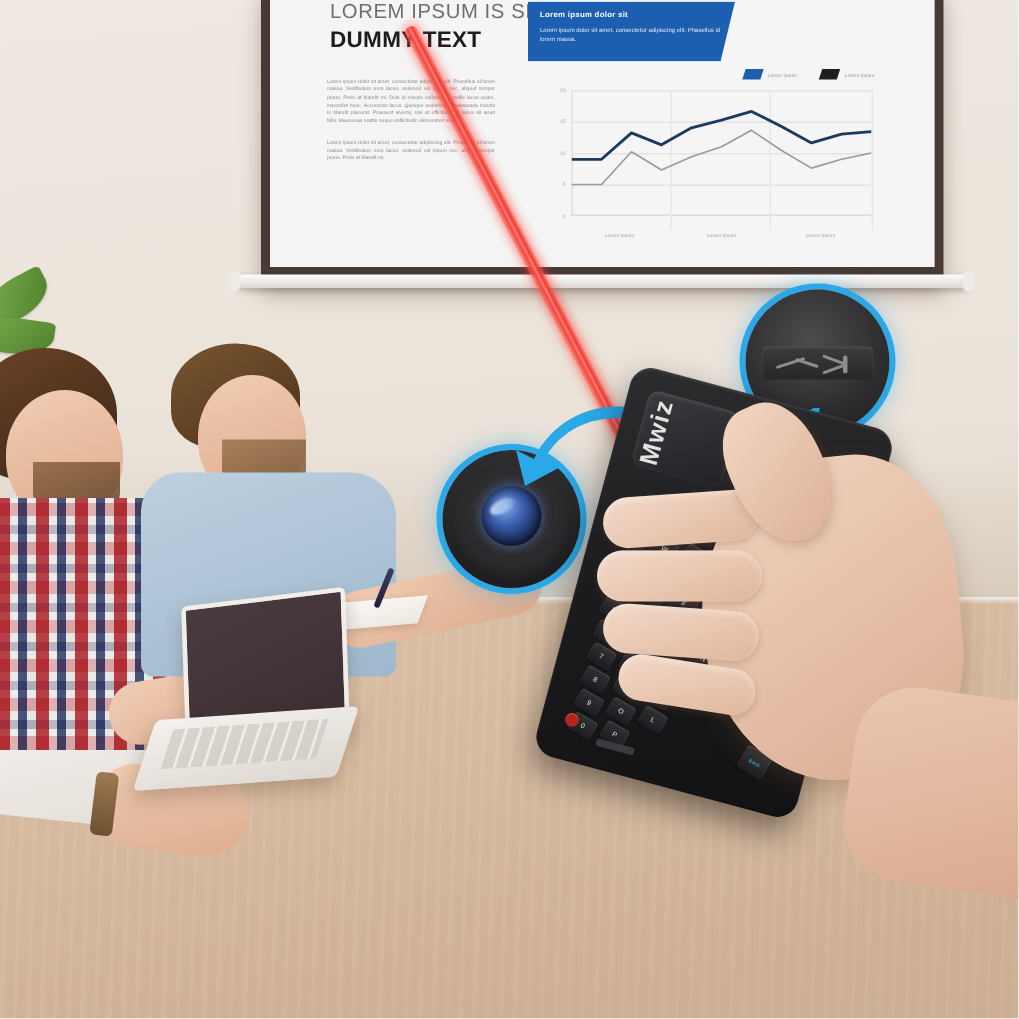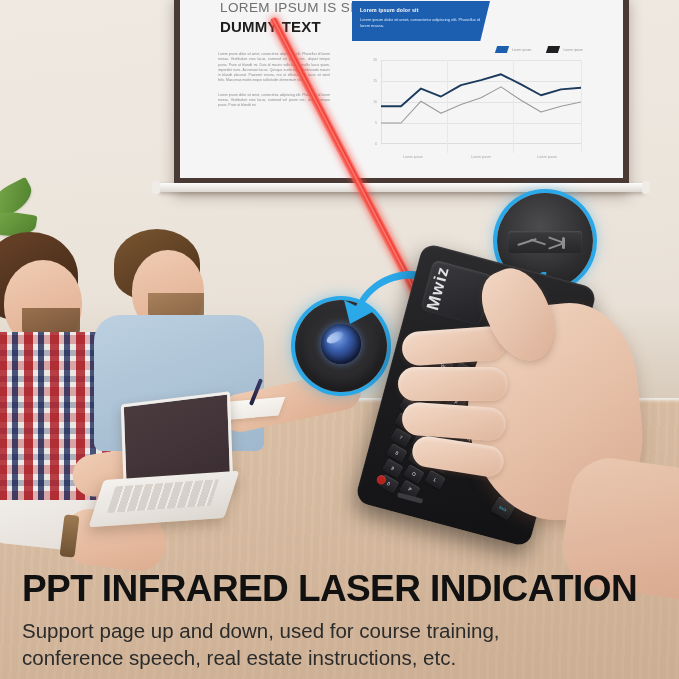--- a/index.html
+++ b/index.html
@@ -368,21 +368,14 @@
   <div class="hand">
     <div class="palm"></div>
     <div class="finger" style="left:6px;top:86px;width:104px;height:34px;transform:rotate(-4deg);"></div>
     <div class="finger" style="left:2px;top:124px;width:110px;height:34px;transform:rotate(0deg);"></div>
     <div class="finger" style="left:6px;top:162px;width:104px;height:33px;transform:rotate(4deg);"></div>
     <div class="finger" style="left:16px;top:198px;width:92px;height:31px;transform:rotate(9deg);"></div>
     <div class="thumb" style="left:92px;top:24px;width:62px;height:96px;transform:rotate(-24deg);"></div>
     <div class="wrist"></div>
   </div>
 
-  <div class="caption-wrap">
-    <div class="headline">PPT INFRARED LASER INDICATION</div>
-    <div class="subline">
-      <div>Support page up and down, used for course training,</div>
-      <div>conference speech, real estate instructions, etc.</div>
-    </div>
-  </div>
 
 </div>
 
 </body></html>

